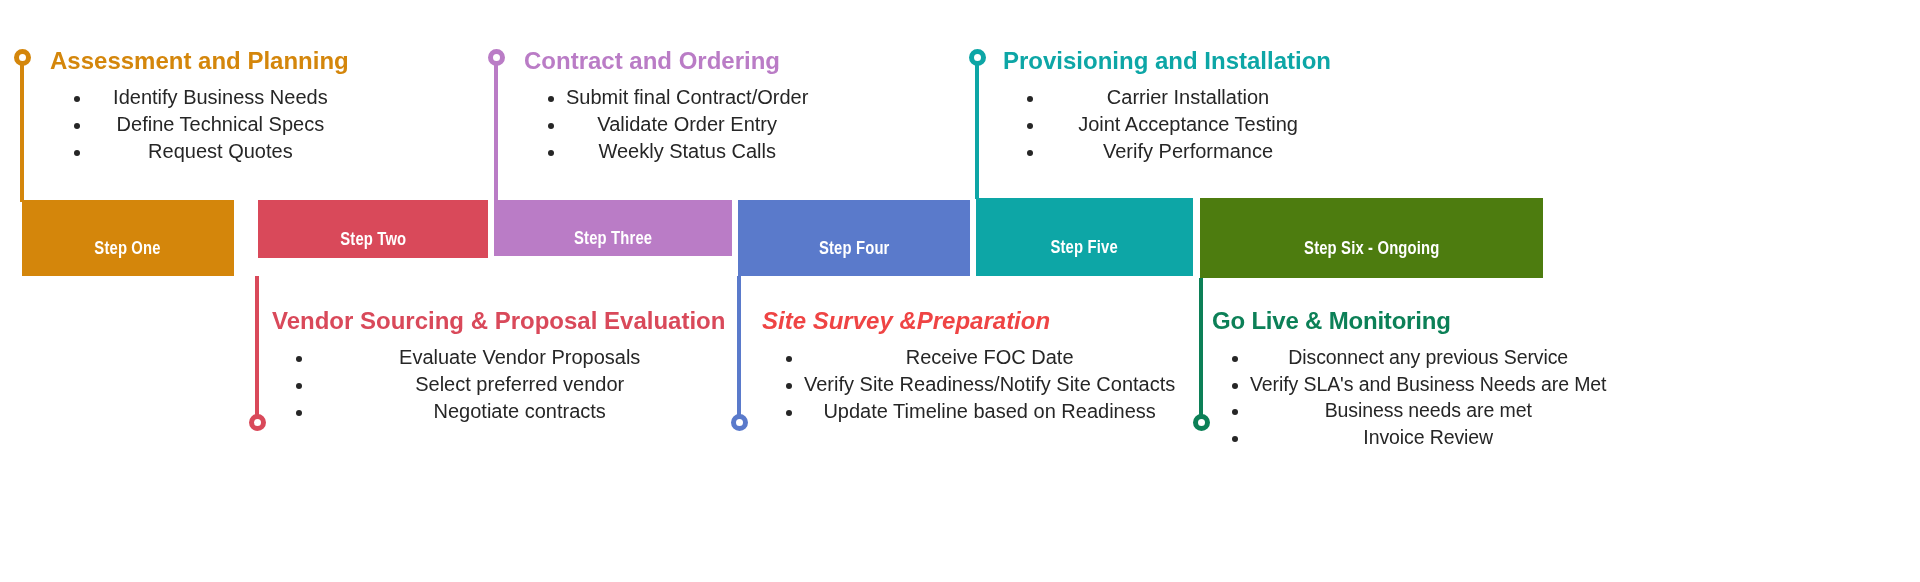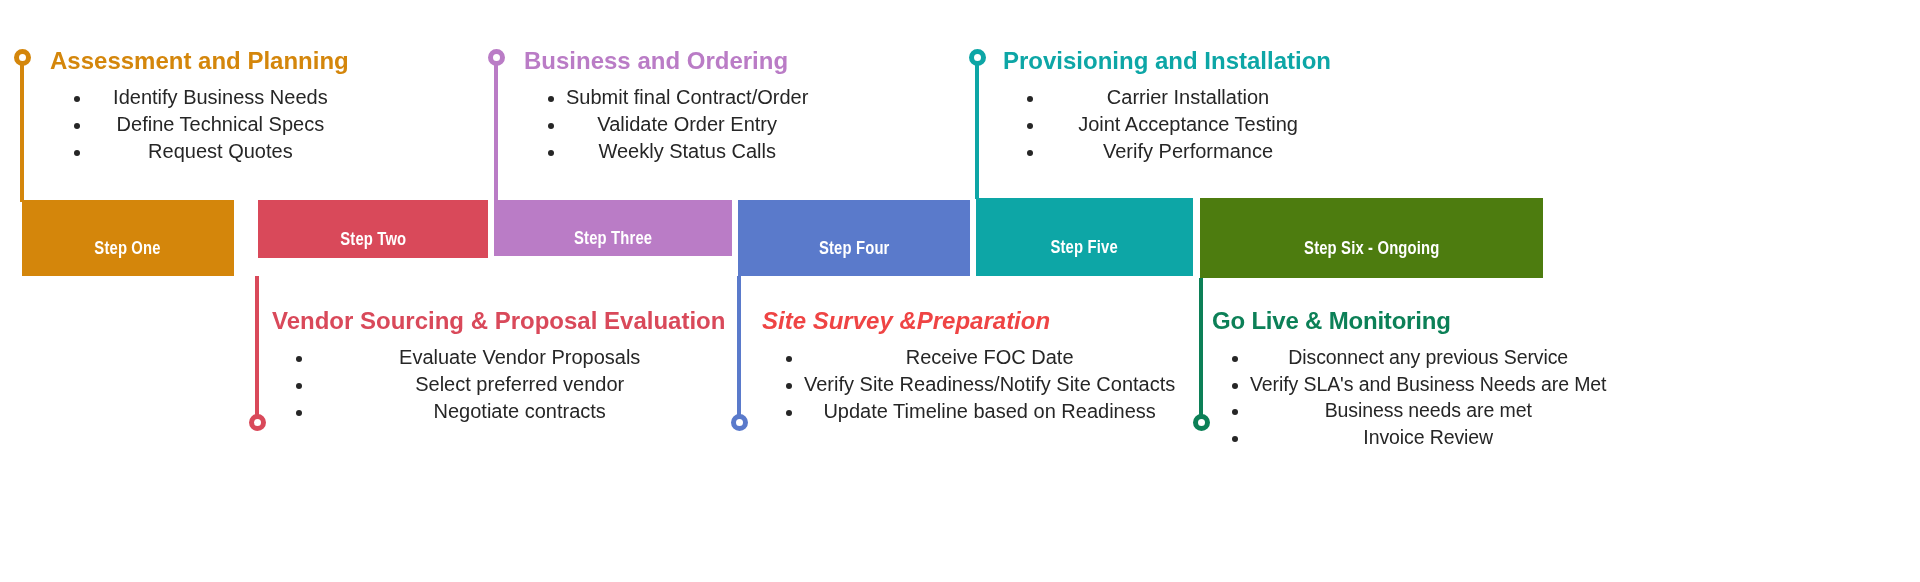--- a/index.html
+++ b/index.html
@@ -101,21 +101,21 @@
     <ul>
       <li>Evaluate Vendor Proposals</li>
       <li>Select preferred vendor</li>
       <li>Negotiate contracts</li>
     </ul>
   </div>
 
   <div class="conn" style="left:494px;top:62px;height:140px;background:#BA7CC6;"></div>
   <div class="ring" style="left:488px;top:49px;border-color:#BA7CC6;"></div>
   <div class="callout" style="left:524px;top:48px;">
-    <h3 style="color:#BA7CC6;">Business and Ordering</h3>
+    <h3 style="color:#BA7CC6;">Contract and Ordering</h3>
     <ul>
       <li>Submit final Contract/Order</li>
       <li>Validate Order Entry</li>
       <li>Weekly Status Calls</li>
     </ul>
   </div>
   <div class="bar" style="left:494px;top:200px;width:238px;height:56px;background:#BA7CC6;transform:none;">
     <span class="bar-label">Step Three</span>
   </div>
 

